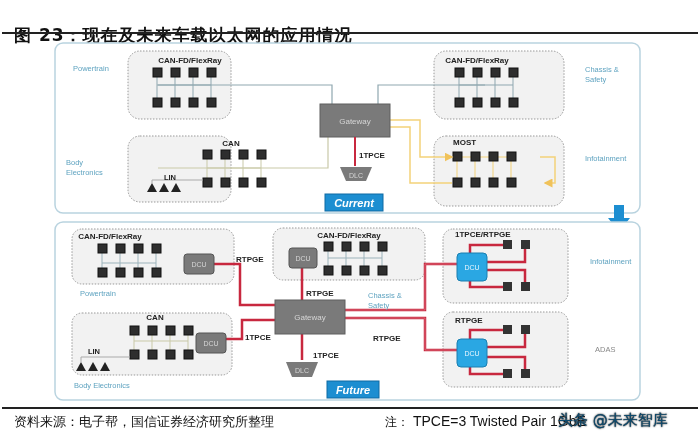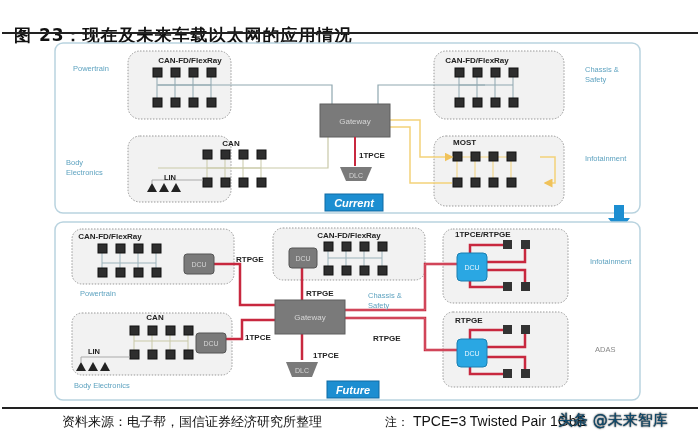--- a/index.html
+++ b/index.html
@@ -1,20 +1,20 @@
 <!DOCTYPE html>
 <html><head>
 <meta charset="utf-8">
 <style>
   html, body { margin:0; padding:0; background:#ffffff; }
   body { width:700px; height:445px; position:relative; overflow:hidden; font-family:"Liberation Sans", sans-serif; }
   .fig-title { position:absolute; left:14px; top:4px; font-family:"DejaVu Sans", sans-serif; font-weight:bold; font-size:17px; color:#111; letter-spacing:1px;margin-top:20px; }
   .rule-top { position:absolute; left:2px; right:2px; top:32px; height:2px; background:#222; }
   .rule-bottom { position:absolute; left:2px; right:2px; top:407px; height:2px; background:#222; }
-  .source { position:absolute; left:14px; top:413px; font-family:"DejaVu Serif", serif; font-size:13px; color:#111;margin-left:48px; }
+  .source { position:absolute; left:14px; top:413px; font-family:"DejaVu Serif", serif; font-size:13px; color:#111; }
   .note { position:absolute; left:385px; top:413px; font-size:14px; color:#111; }
   .note .zh { font-family:"DejaVu Serif", serif; font-size:12px; }
   .watermark { position:absolute; left:558px; top:411px; font-family:"DejaVu Sans", sans-serif; font-size:15px; color:#0c4a6e; text-shadow:0 0 2px #333, 0 0 1px #333; }
   svg#diagram { position:absolute; left:0; top:0; }
   .lbl { font-family:"Liberation Sans", sans-serif; }
 </style>
 </head>
 <body>
 
 <div class="fig-title">图 23：现在及未来车载以太网的应用情况</div>

